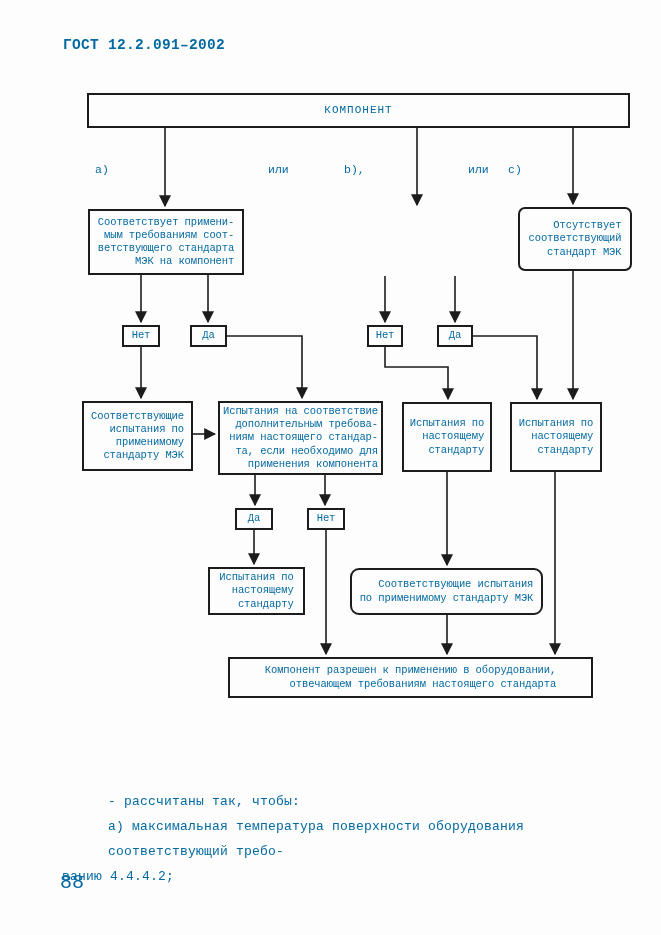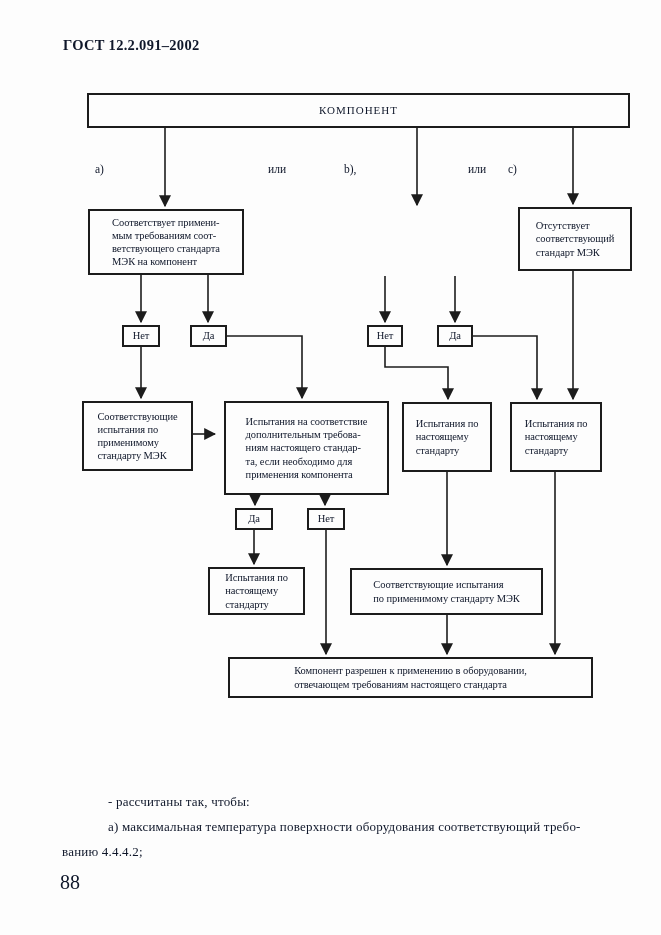--- a/index.html
+++ b/index.html
@@ -1,26 +1,26 @@
 <!DOCTYPE html>
 <html><head>
 <meta charset="utf-8">
 <style>
   html,body{margin:0;padding:0;background:#e8e8e8;}
   .page{
     position:relative;width:661px;height:935px;background:#fdfdfd;
-    font-family:Liberation Serif, serif;color:#0f172a;
+    font-family:Liberation Mono, monospace;color:#0369a1;
     overflow:hidden;margin:0 auto;
   }
   .hdr{position:absolute;left:63px;top:37px;font-size:14.5px;font-weight:bold;letter-spacing:0.3px;}
   .fc{position:absolute;left:0;top:0;width:661px;height:935px;}
   .fc svg{position:absolute;left:0;top:0;pointer-events:none;}
   .fc-box{
     position:absolute;box-sizing:border-box;border:2px solid #1c1c1c;background:#fdfdfd;
-    display:flex;align-items:center;justify-content:center;text-align:left;
+    display:flex;align-items:center;justify-content:center;text-align:right;
     white-space:pre-line;font-size:10.5px;line-height:1.26;padding:2px;letter-spacing:-0.1px;
   }
   .fc-lbl{position:absolute;font-size:11.5px;}
   .caption{
     position:absolute;left:50px;top:735px;width:560px;text-align:center;
     font-size:11.5px;line-height:1.38;white-space:pre-line;
   }
   .bodytext{position:absolute;left:62px;top:789px;width:545px;font-size:13px;line-height:25px;letter-spacing:0.2px;}
   .bodytext .ind{padding-left:46px;}
   .pagenum{position:absolute;left:60px;top:871px;font-size:20px;}
@@ -69,52 +69,52 @@
     <div class="fc-lbl" style="left:95px;top:163px;">a)</div>
     <div class="fc-lbl" style="left:268px;top:163px;">или</div>
     <div class="fc-lbl" style="left:344px;top:163px;">b),</div>
     <div class="fc-lbl" style="left:468px;top:163px;">или</div>
     <div class="fc-lbl" style="left:508px;top:163px;">c)</div>
 
     <div class="fc-box" style="left:88px;top:209px;width:156px;height:66px;">Соответствует примени-
 мым требованиям соот-
 ветствующего стандарта
 МЭК на компонент</div>
-    <div class="fc-box" style="left:518px;top:207px;width:114px;height:64px;">Отсутствует
+    <div class="fc-box" style="left:518px;top:207px;width:114px;height:64px;border-radius:7px;">Отсутствует
 соответствующий
 стандарт МЭК</div>
 
     <div class="fc-box" style="left:122px;top:325px;width:38px;height:22px;">Нет</div>
     <div class="fc-box" style="left:190px;top:325px;width:37px;height:22px;">Да</div>
     <div class="fc-box" style="left:367px;top:325px;width:36px;height:22px;">Нет</div>
     <div class="fc-box" style="left:437px;top:325px;width:36px;height:22px;">Да</div>
 
     <div class="fc-box" style="left:82px;top:401px;width:111px;height:70px;">Соответствующие
 испытания по
 применимому
 стандарту МЭК</div>
-    <div class="fc-box" style="left:224px;top:401px;width:165px;height:94px;">Испытания на соответствие
+    <div class="fc-box" style="left:218px;top:401px;width:165px;height:74px;">Испытания на соответствие
 дополнительным требова-
 ниям настоящего стандар-
 та, если необходимо для
 применения компонента</div>
     <div class="fc-box" style="left:402px;top:402px;width:90px;height:70px;">Испытания по
 настоящему
 стандарту</div>
     <div class="fc-box" style="left:510px;top:402px;width:92px;height:70px;">Испытания по
 настоящему
 стандарту</div>
 
     <div class="fc-box" style="left:235px;top:508px;width:38px;height:22px;">Да</div>
     <div class="fc-box" style="left:307px;top:508px;width:38px;height:22px;">Нет</div>
 
     <div class="fc-box" style="left:208px;top:567px;width:97px;height:48px;">Испытания по
 настоящему
 стандарту</div>
-    <div class="fc-box" style="left:350px;top:568px;width:193px;height:47px;">Соответствующие испытания
+    <div class="fc-box" style="left:350px;top:568px;width:193px;height:47px;border-radius:9px;">Соответствующие испытания
 по применимому стандарту МЭК</div>
 
     <div class="fc-box" style="left:228px;top:657px;width:365px;height:41px;">Компонент разрешен к применению в оборудовании,
 отвечающем требованиям настоящего стандарта</div>
   </div>
 
 
   <div class="bodytext">
     <div class="ind">-  рассчитаны так, чтобы:</div>
     <div class="ind">а) максимальная температура поверхности оборудования соответствующий требо-</div>

